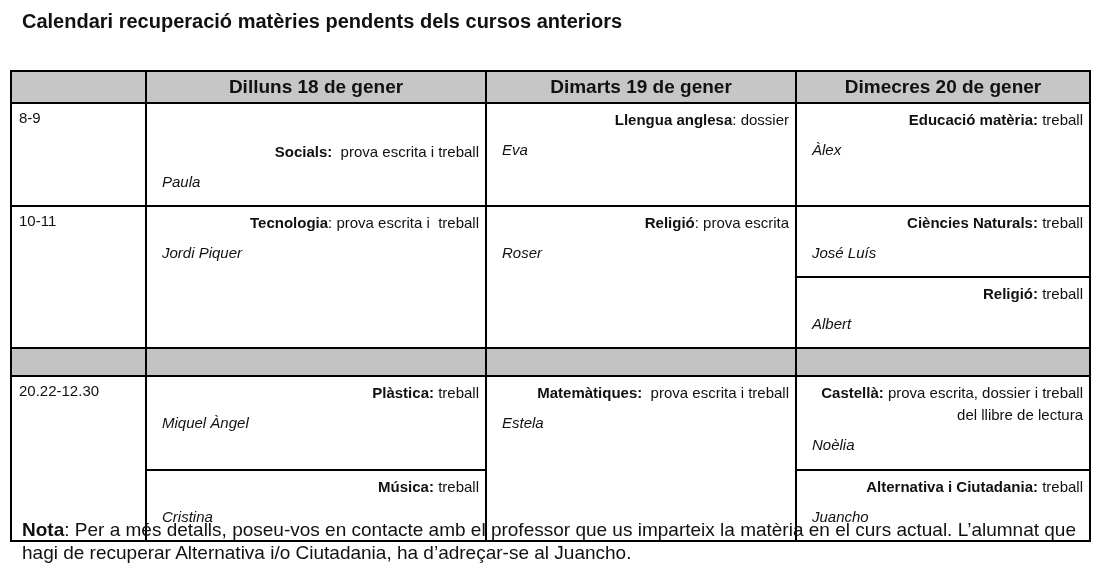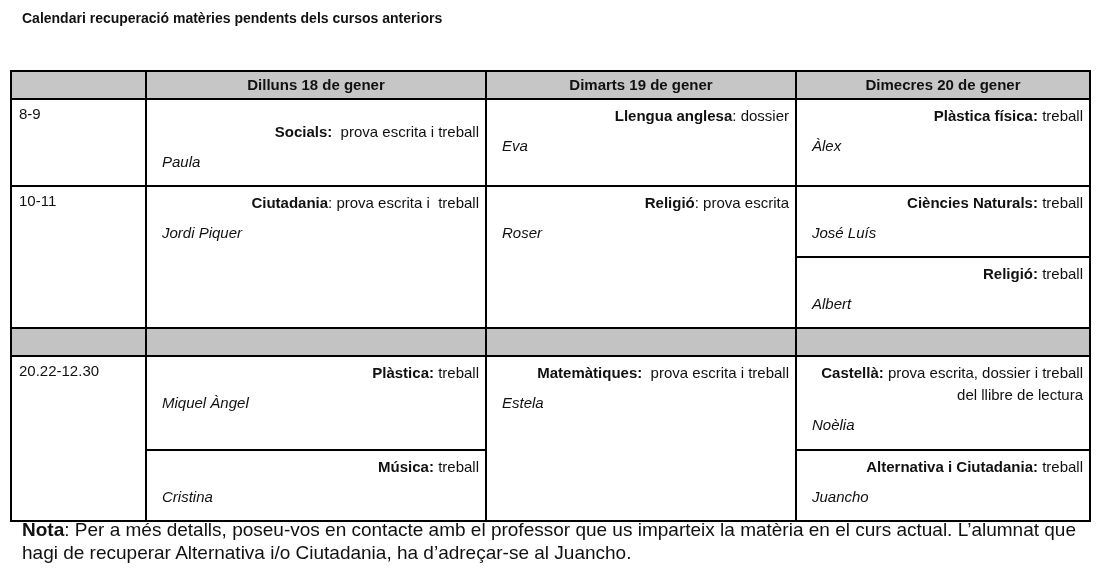--- a/index.html
+++ b/index.html
@@ -15,21 +15,21 @@
     background: #ffffff;
     width: 1111px;
     height: 571px;
     font-family: "Liberation Sans", sans-serif;
     color: var(--text);
     overflow: hidden;
   }
   .page { position: relative; width: 1111px; height: 571px; }
 
   .doc-title {
-    font-size: 14px;
+    font-size: 20px;
     font-weight: bold;
     margin: 0;
     position: absolute;
     left: 22px;
     top: 10px;
     white-space: nowrap;
   }
 
   table.schedule {
     position: absolute;
@@ -43,21 +43,21 @@
     border: 2px solid var(--border);
     vertical-align: top;
     padding: 5px 6px 4px 7px;
     font-size: 15px;
     overflow: hidden;
   }
   .schedule th {
     background: var(--header_bg);
     font-weight: bold;
     padding: 4px 2px;
-    font-size: 15px;
+    font-size: 19px;
   }
   tr.divider-row td {
     background: var(--divider_bg);
     padding: 0;
   }
   .time-label {
     padding-left: 10px;
     font-size: 15px;
   }
   .line {
@@ -65,21 +65,21 @@
     line-height: 22px;
     white-space: pre-wrap;
     text-align: right;
   }
   .subj { font-weight: bold; }
   .teacher {
     margin: 8px;
     font-style: italic;
     line-height: 22px;
   }
-  td.pad-extra { padding-top: 21px; }
+  td.pad-extra { padding-top: 37px; }
 
   .note {
     position: absolute;
     left: 22px;
     top: 518px;
     width: 1078px;
     margin: 0;
     font-size: 19px;
     line-height: 23px;
   }
@@ -112,29 +112,29 @@
         <td class="time-label">8-9</td>
         <td class="pad-extra">
           <p class="line"><span class="subj">Socials:</span><span>  prova escrita i treball</span></p>
           <p class="teacher">Paula</p>
         </td>
         <td>
           <p class="line"><span class="subj">Llengua anglesa</span><span>: dossier</span></p>
           <p class="teacher">Eva</p>
         </td>
         <td>
-          <p class="line"><span class="subj">Plàstica física:</span><span> treball</span></p>
+          <p class="line"><span class="subj">Educació matèria:</span><span> treball</span></p>
           <p class="teacher">Àlex</p>
         </td>
       </tr>
 
       <tr style="height:59px">
         <td class="time-label" rowspan="2">10-11</td>
         <td rowspan="2">
-          <p class="line"><span class="subj">Ciutadania</span><span>: prova escrita i  treball</span></p>
+          <p class="line"><span class="subj">Tecnologia</span><span>: prova escrita i  treball</span></p>
           <p class="teacher">Jordi Piquer</p>
         </td>
         <td rowspan="2">
           <p class="line"><span class="subj">Religió</span><span>: prova escrita</span></p>
           <p class="teacher">Roser</p>
         </td>
         <td>
           <p class="line"><span class="subj">Ciències Naturals:</span><span> treball</span></p>
           <p class="teacher">José Luís</p>
         </td>

